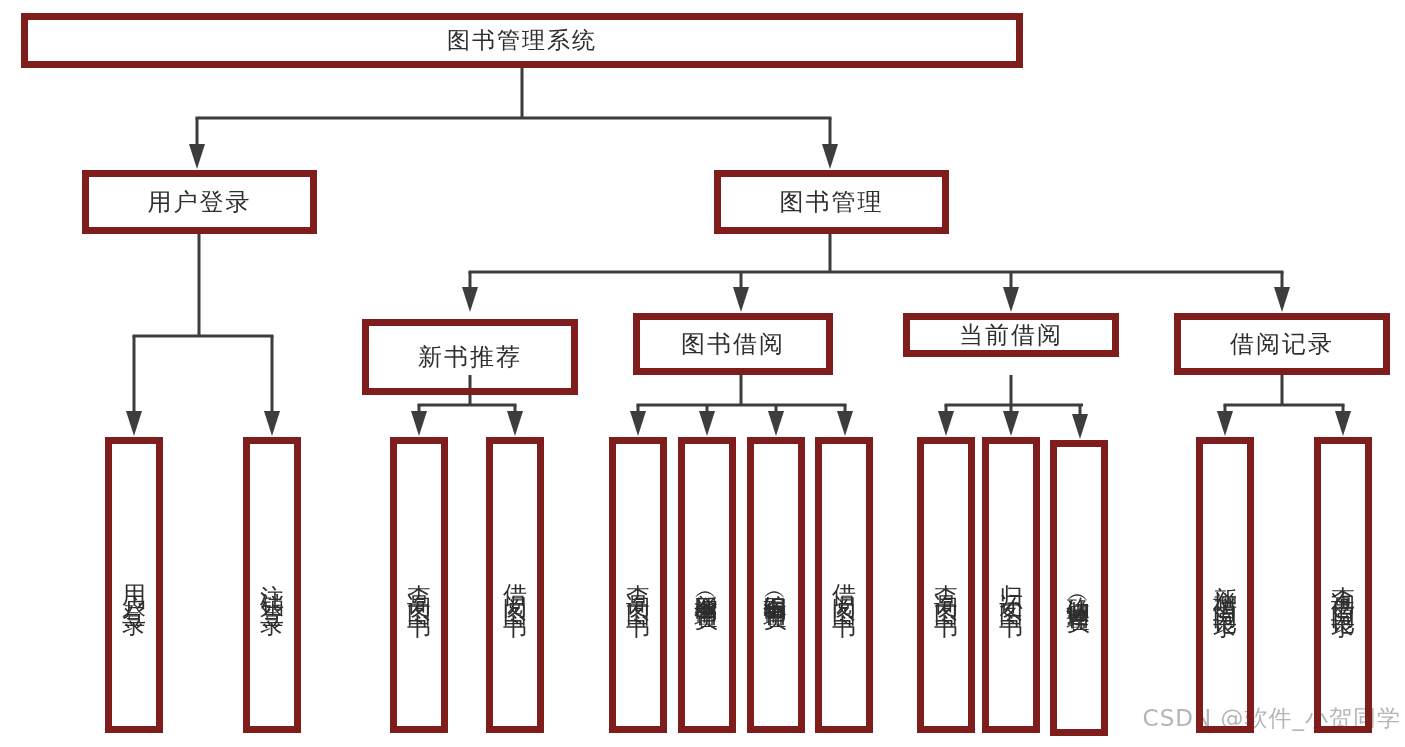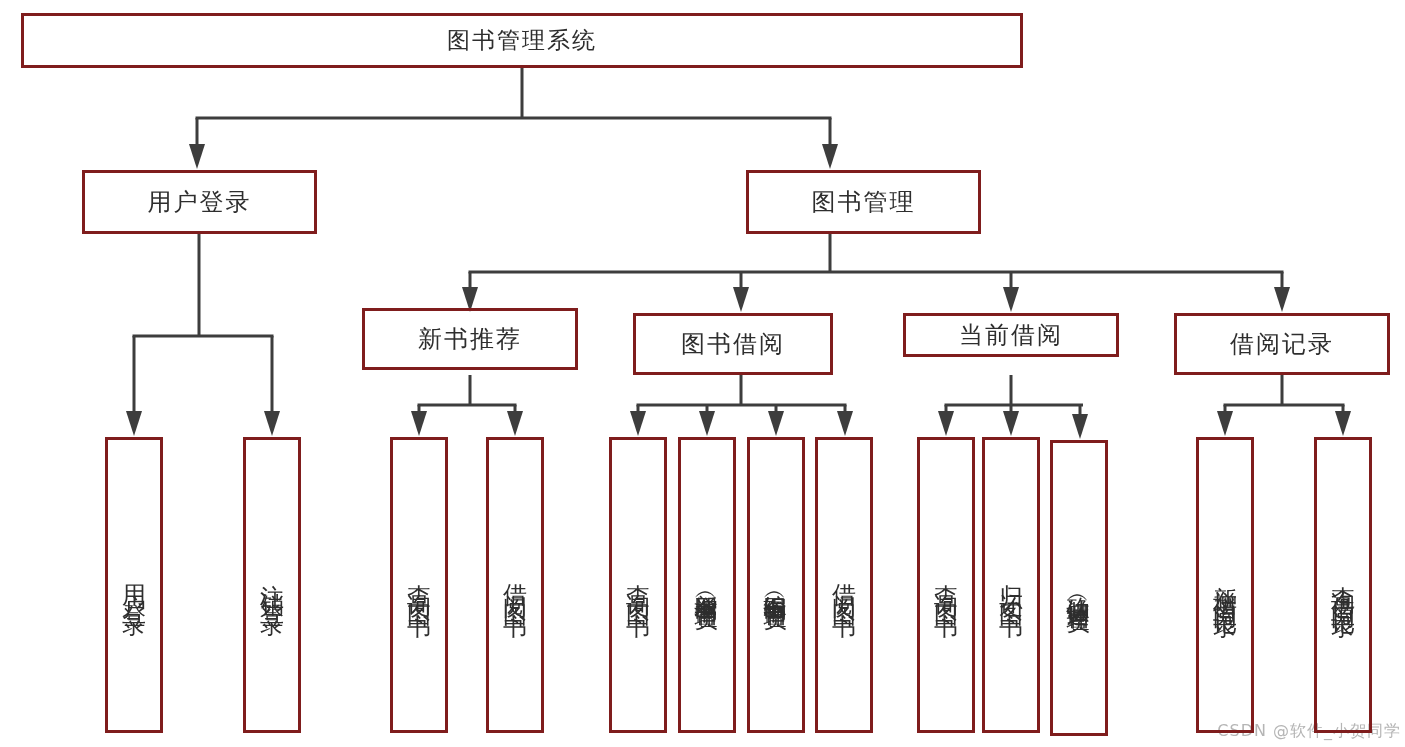--- a/index.html
+++ b/index.html
@@ -12,42 +12,42 @@
     width:1405px;height:747px;
     background:#ffffff;
     overflow:hidden;
   }
   .connectors{
     position:absolute;left:0;top:0;z-index:2;
   }
   .node{
     position:absolute;
     box-sizing:border-box;
-    border:3px solid #7f1d1d;
+    border:7px solid #7f1d1d;
     background:transparent;
     display:flex;align-items:center;justify-content:center;
     color:#2e2e2e;
     font-size:24px;
     letter-spacing:2px;
     z-index:3;
     white-space:nowrap;
   }
   .node.root{font-size:23px;}
   .leaf{
     writing-mode:vertical-rl;
     letter-spacing:10px;
     font-size:24px;
     white-space:nowrap;
   }
   .leaf.len6{letter-spacing:6px;}
   .leaf.len10{letter-spacing:2px;font-size:23px;}
   .watermark{
     position:absolute;
-    right:4px;bottom:5px;
-    font-size:16px;
+    right:4px;bottom:13px;
+    font-size:23px;
     color:#b5b5b5;
     letter-spacing:1px;
     z-index:1;
     white-space:nowrap;
   }
 </style>
 </head>
 <body>
 
 <div class="canvas">
@@ -99,23 +99,23 @@
         <line x1="1225" y1="405" x2="1225" y2="424"></line>
         <polygon points="1217,411 1233,411 1225,436" stroke="none"></polygon>
         <line x1="1343" y1="405" x2="1343" y2="424"></line>
         <polygon points="1335,411 1351,411 1343,436" stroke="none"></polygon>
       </g>
   </svg>
 
   <div class="node root" style="left:21px;top:13px;width:1002px;height:55px;">图书管理系统</div>
 
   <div class="node" style="left:82px;top:170px;width:235px;height:64px;">用户登录</div>
-  <div class="node" style="left:746px;top:170px;width:235px;height:64px;">图书管理</div>
+  <div class="node" style="left:714px;top:170px;width:235px;height:64px;">图书管理</div>
 
-  <div class="node" style="left:362px;top:308px;width:216px;height:62px;">新书推荐</div>
+  <div class="node" style="left:362px;top:319px;width:216px;height:76px;">新书推荐</div>
   <div class="node" style="left:633px;top:313px;width:200px;height:62px;">图书借阅</div>
   <div class="node" style="left:903px;top:313px;width:216px;height:44px;">当前借阅</div>
   <div class="node" style="left:1174px;top:313px;width:216px;height:62px;text-align:center;">借阅记录</div>
 
   <div class="node leaf" style="left:105px;top:437px;width:58px;height:296px;">用户登录</div>
   <div class="node leaf" style="left:243px;top:437px;width:58px;height:296px;">注销登录</div>
 
   <div class="node leaf" style="left:390px;top:437px;width:58px;height:296px;">查询图书</div>
   <div class="node leaf" style="left:486px;top:437px;width:58px;height:296px;">借阅图书</div>
 

